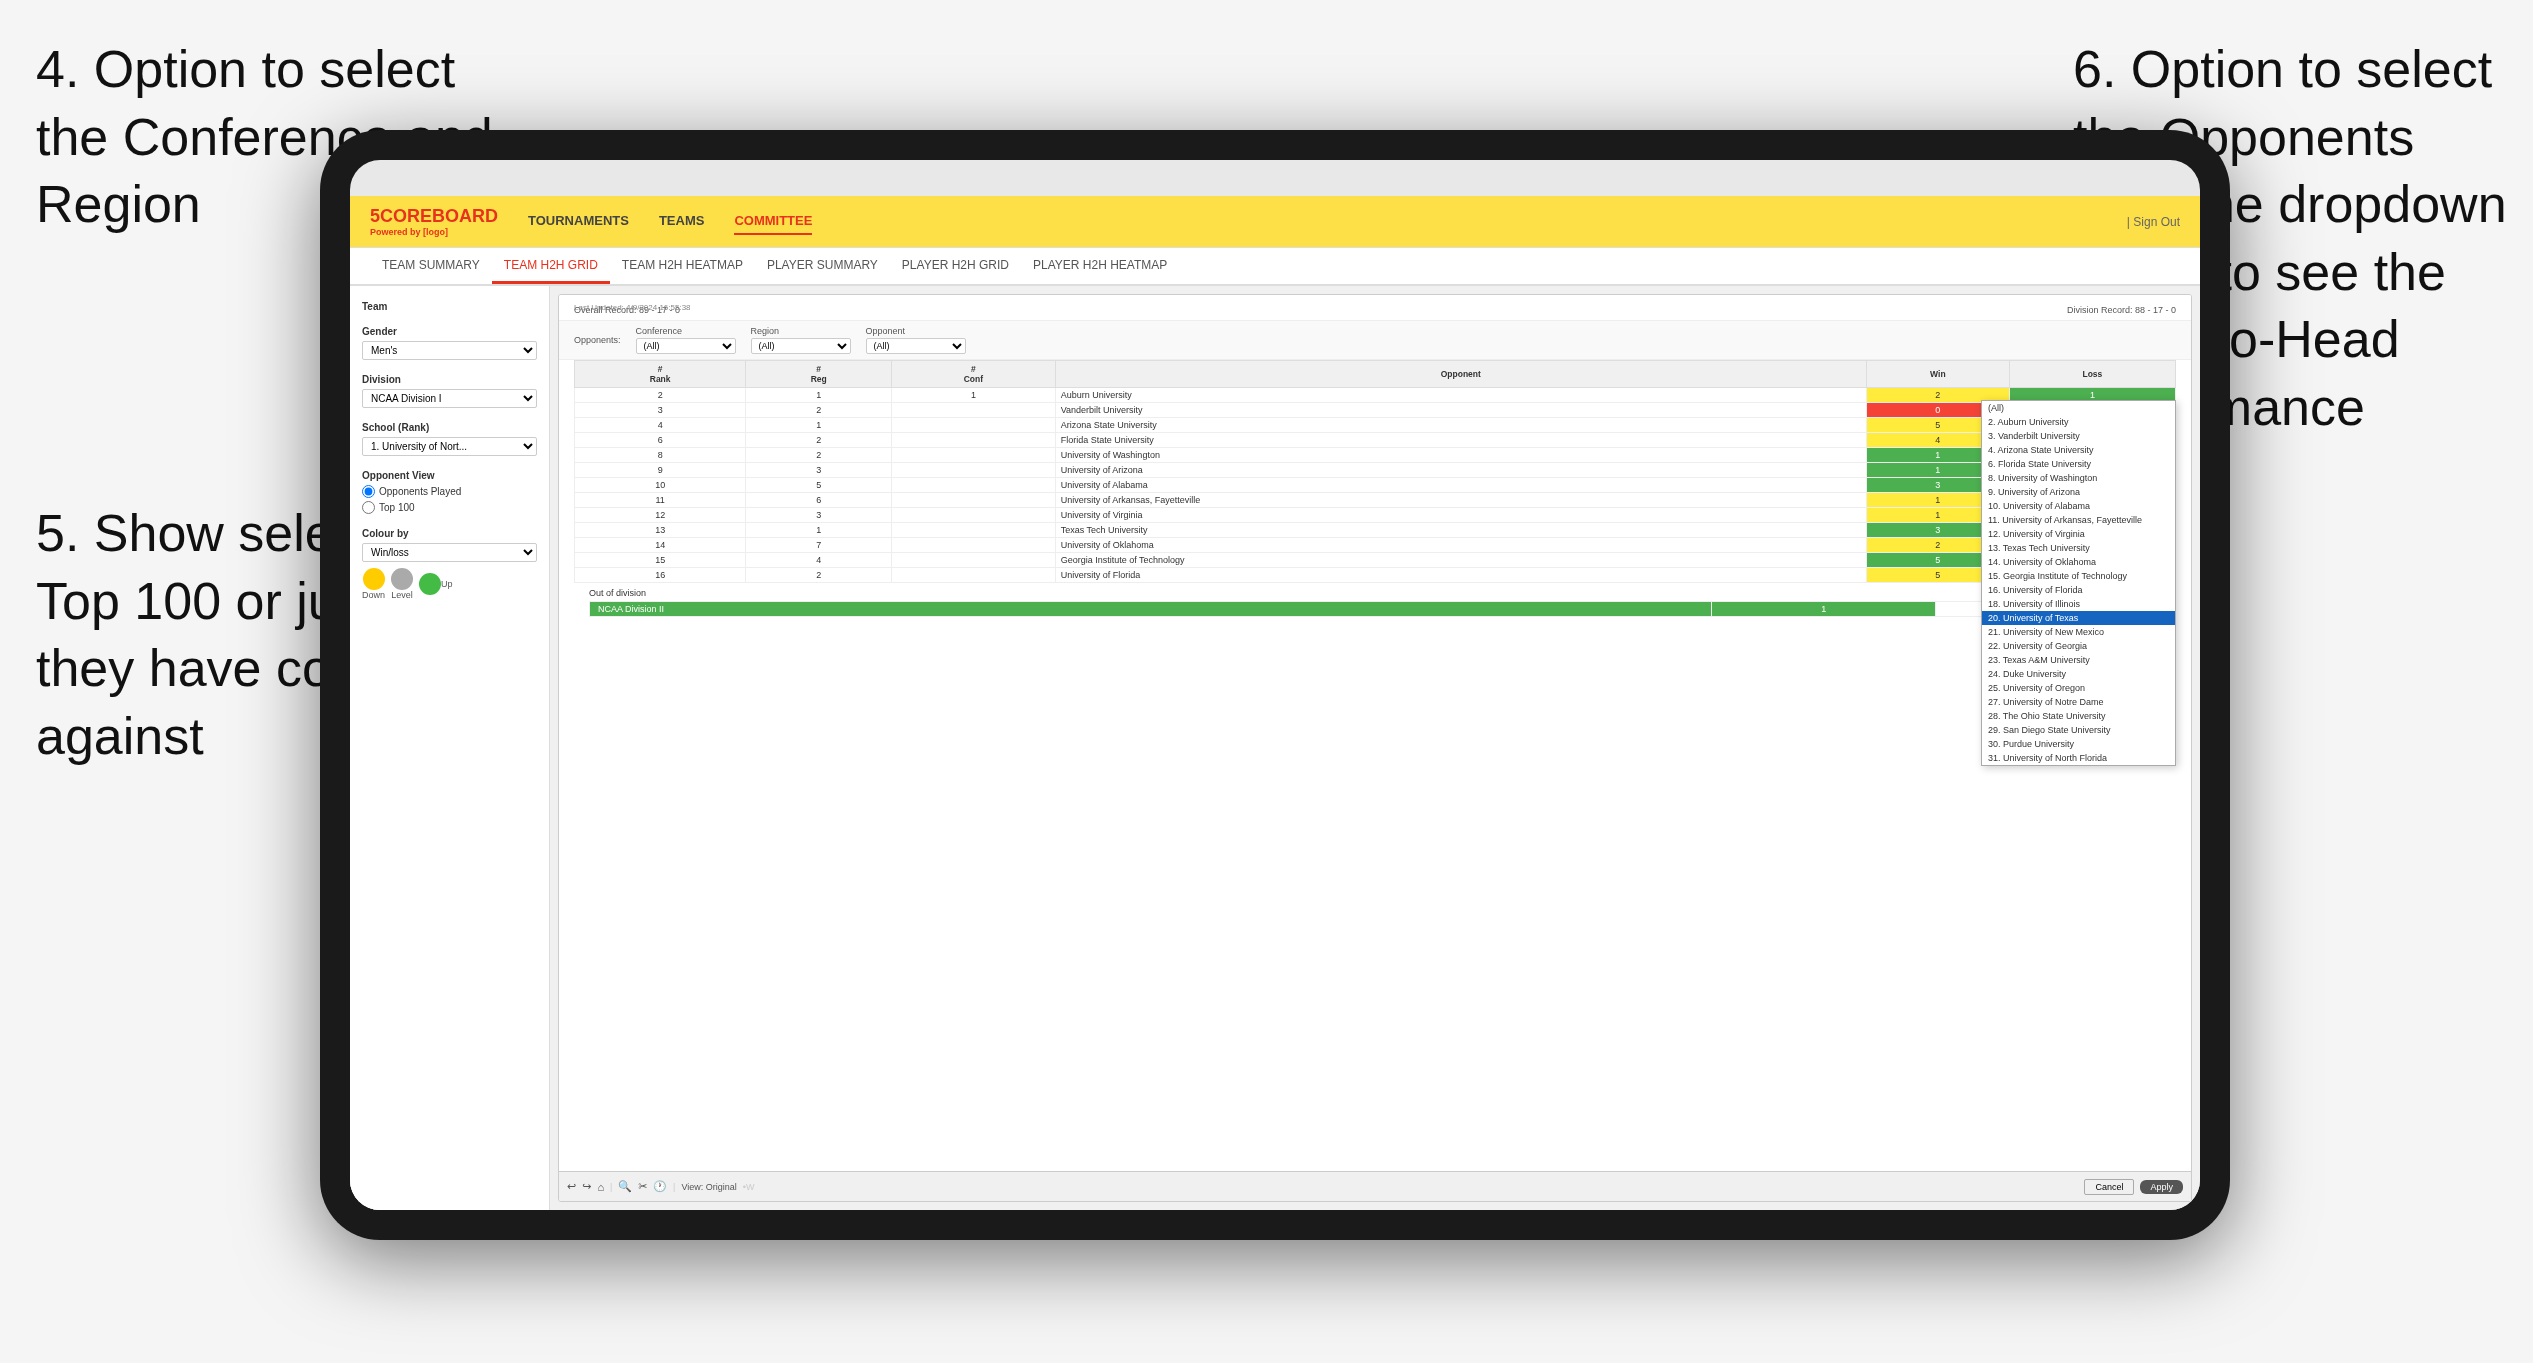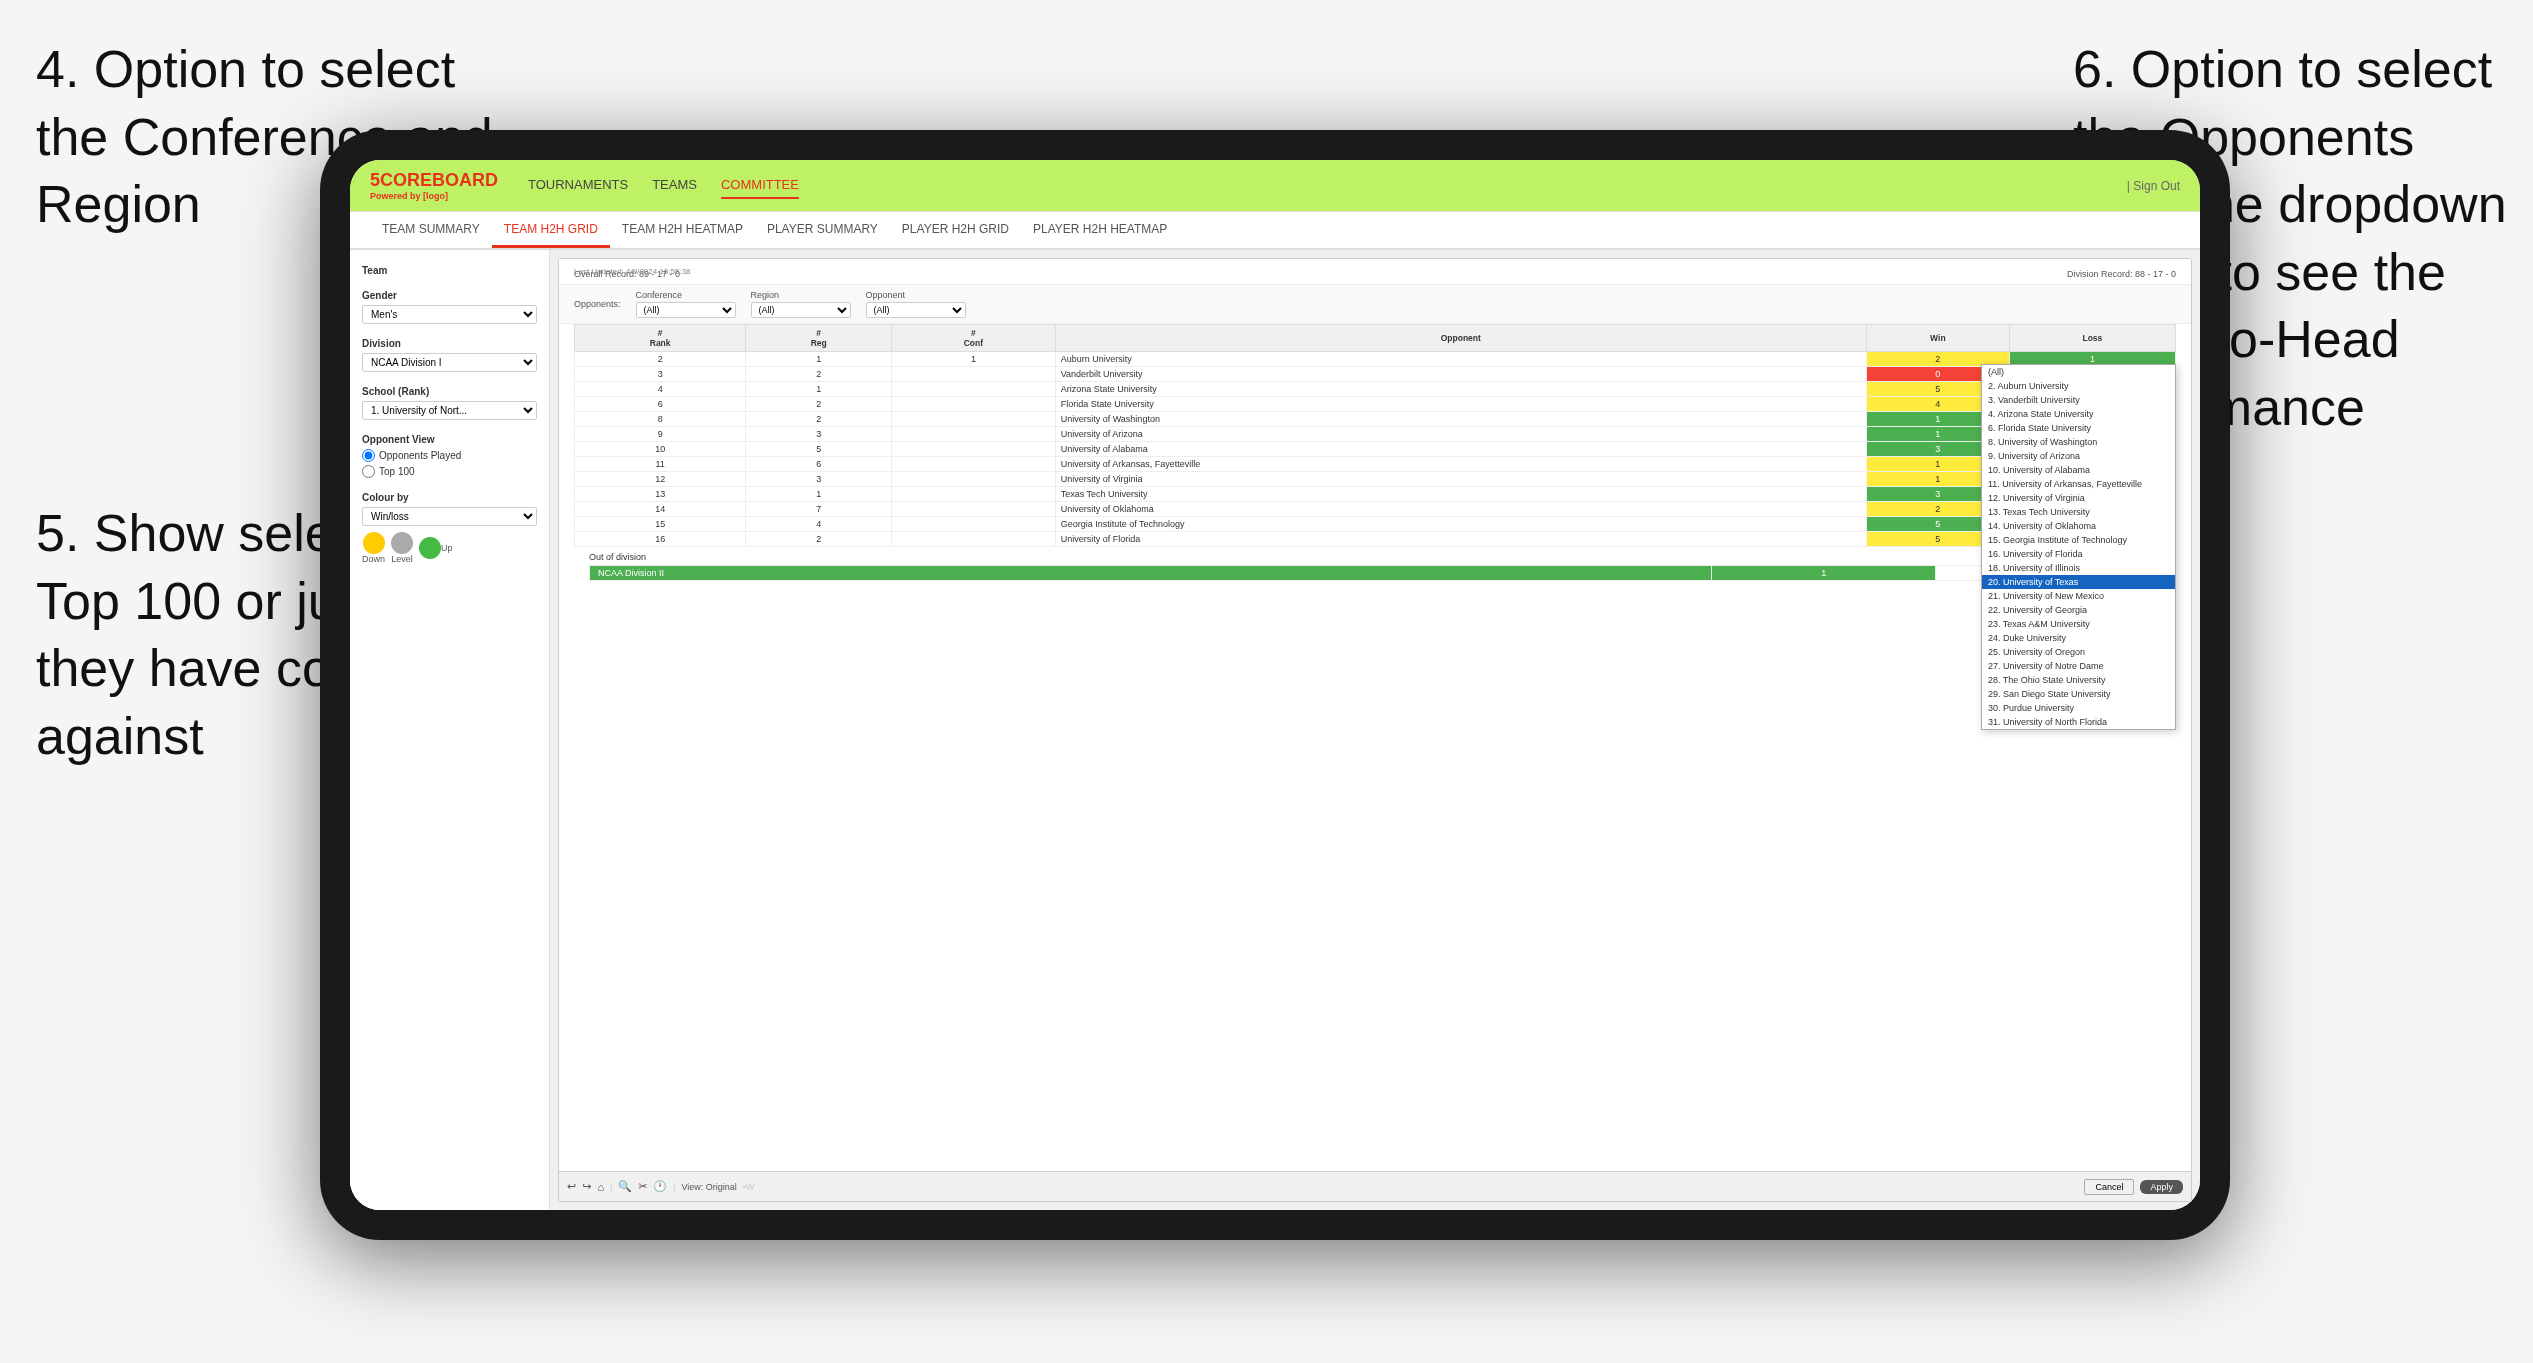--- a/index.html
+++ b/index.html
@@ -66,27 +66,28 @@
       height: 100%;
       background: #e8e8e8;
       border-radius: 30px;
       overflow: hidden;
       display: flex;
       flex-direction: column;
     }
 
     
     .nav-bar {
-      background: #bef264;
+      background: #fde047;
       display: flex;
       align-items: center;
       padding: 0 20px;
       height: 52px;
       border-bottom: 1px solid #ddd;
       flex-shrink: 0;
+      margin-top: 36px;
     }
 
     .logo {
       font-size: 18px;
       font-weight: bold;
       color: #333;
       margin-right: 30px;
     }
 
     .logo span {
@@ -94,21 +95,22 @@
     }
 
     .logo-sub {
       font-size: 9px;
       color: #888;
       display: block;
     }
 
     .nav-links {
       display: flex;
-      gap: 24px;
+      gap: 30px;
+      font-weight: bold;
     }
 
     .nav-link {
       font-size: 13px;
       color: #444;
       text-decoration: none;
       padding: 5px 0;
       cursor: pointer;
     }
 

